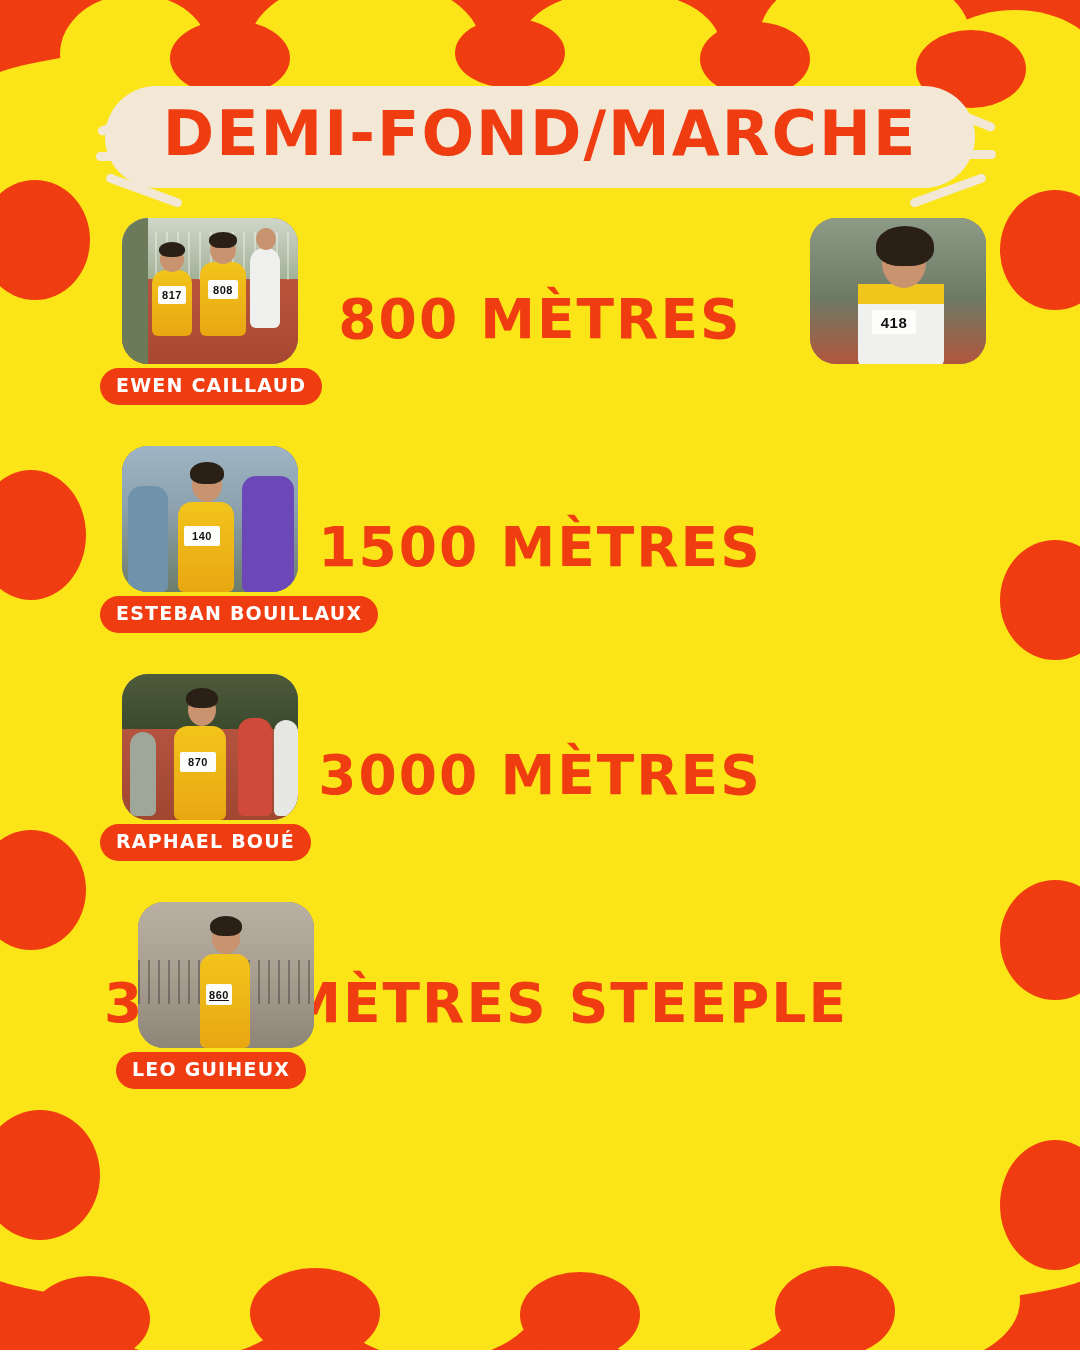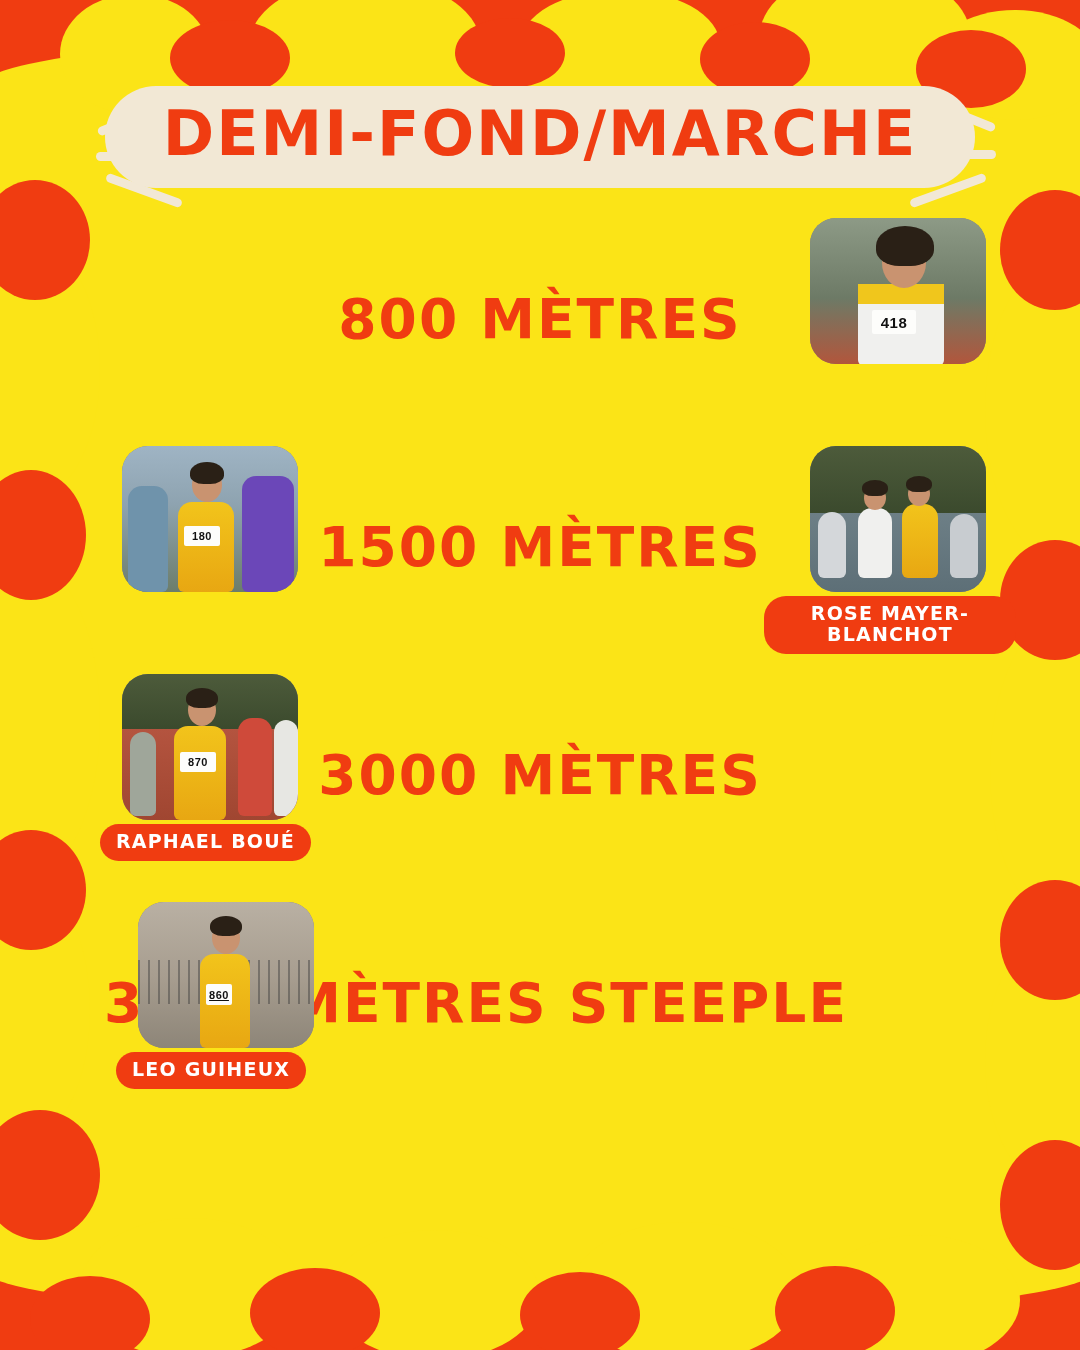--- a/index.html
+++ b/index.html
@@ -237,20 +237,39 @@
   <div class="title-pill">
     <div class="title-text">DEMI-FOND/MARCHE</div>
   </div>
 </div>
 
 <div class="rows">
 
   <div class="row row-1">
     <div class="event-label">800 MÈTRES</div>
 
+    <div class="athlete left-card">
+      <div class="photo">
+        <div class="sky ph"></div>
+        <div class="track ph"></div>
+        <div class="fence ph" style="top:14px; height:48px;"></div>
+        <div class="ph" style="left:0; top:0; width:26px; height:100%; background:#6b7a58;"></div>
+        <div class="ph runner jersey-y" style="left:30px; top:52px; width:40px; height:66px;"></div>
+        <div class="ph skin" style="left:38px; top:28px; width:24px; height:26px;"></div>
+        <div class="ph hair" style="left:37px; top:24px; width:26px; height:15px;"></div>
+        <div class="bib" style="left:36px; top:68px; width:28px; height:18px;">817</div>
+        <div class="ph runner jersey-y" style="left:78px; top:44px; width:46px; height:74px;"></div>
+        <div class="ph skin" style="left:88px; top:18px; width:26px; height:28px;"></div>
+        <div class="ph hair" style="left:87px; top:14px; width:28px; height:16px;"></div>
+        <div class="bib" style="left:86px; top:62px; width:30px; height:19px;">808</div>
+        <div class="ph runner jersey-w" style="left:128px; top:30px; width:30px; height:80px;"></div>
+        <div class="ph skin" style="left:134px; top:10px; width:20px; height:22px;"></div>
+      </div>
+      <div class="name-pill">EWEN CAILLAUD</div>
+    </div>
 
     <div class="athlete right-card">
       <div class="photo">
         <div class="ph" style="inset:0; background:linear-gradient(180deg,#8d9a86 0%,#6d7a66 55%,#b2563c 100%);"></div>
         <div class="ph runner jersey-w" style="left:48px; top:66px; width:86px; height:82px;"></div>
         <div class="ph" style="left:48px; top:66px; width:86px; height:20px; background:#f0c61c;"></div>
         <div class="ph skin" style="left:72px; top:20px; width:44px; height:50px;"></div>
         <div class="ph hair" style="left:66px; top:8px; width:58px; height:40px;"></div>
         <div class="bib" style="left:62px; top:92px; width:44px; height:24px; font-size:15px;">418</div>
       </div>
@@ -261,39 +280,25 @@
     <div class="event-label">1500 MÈTRES</div>
 
     <div class="athlete left-card">
       <div class="photo">
         <div class="ph" style="inset:0; background:linear-gradient(180deg,#9fb4c4 0%,#8ea3b0 40%,#6c7d6a 100%);"></div>
         <div class="ph runner jersey-dark" style="left:6px; top:40px; width:40px; height:106px; background:#6f93ab;"></div>
         <div class="ph runner" style="left:120px; top:30px; width:52px; height:116px; background:#6b47b8;"></div>
         <div class="ph runner jersey-y" style="left:56px; top:56px; width:56px; height:90px;"></div>
         <div class="ph skin" style="left:70px; top:22px; width:30px; height:34px;"></div>
         <div class="ph hair" style="left:68px; top:16px; width:34px; height:22px;"></div>
-        <div class="bib" style="left:62px; top:80px; width:36px; height:20px;">180</div>
-      </div>
-    </div>
-
-    <div class="athlete right-card">
-      <div class="photo">
-        <div class="greenery ph" style="height:46%;"></div>
-        <div class="ph" style="left:0; right:0; top:46%; bottom:0; background:linear-gradient(180deg,#6d7f86 0%,#5d6f77 100%);"></div>
-        <div class="ph runner jersey-w" style="left:48px; top:62px; width:34px; height:70px;"></div>
-        <div class="ph skin" style="left:54px; top:40px; width:22px; height:24px;"></div>
-        <div class="ph hair" style="left:52px; top:34px; width:26px; height:16px;"></div>
-        <div class="ph runner jersey-y" style="left:92px; top:58px; width:36px; height:74px;"></div>
-        <div class="ph skin" style="left:98px; top:36px; width:22px; height:24px;"></div>
-        <div class="ph hair" style="left:96px; top:30px; width:26px; height:16px;"></div>
-        <div class="ph runner" style="left:8px; top:66px; width:28px; height:66px; background:#d4d7da;"></div>
-        <div class="ph runner" style="left:140px; top:68px; width:28px; height:64px; background:#c8ccd0;"></div>
-      </div>
-      <div class="name-pill">ROSE MAYER-BLANCHOT</div>
-    </div>
+        <div class="bib" style="left:62px; top:80px; width:36px; height:20px;">140</div>
+      </div>
+      <div class="name-pill">ESTEBAN BOUILLAUX</div>
+    </div>
+
   </div>
 
   <div class="row row-3">
     <div class="event-label">3000 MÈTRES</div>
 
     <div class="athlete left-card">
       <div class="photo">
         <div class="greenery ph" style="height:38%;"></div>
         <div class="track ph" style="height:62%; background:linear-gradient(180deg,#b4543f 0%,#a04631 100%);"></div>
         <div class="ph runner jersey-y" style="left:52px; top:52px; width:52px; height:94px;"></div>

